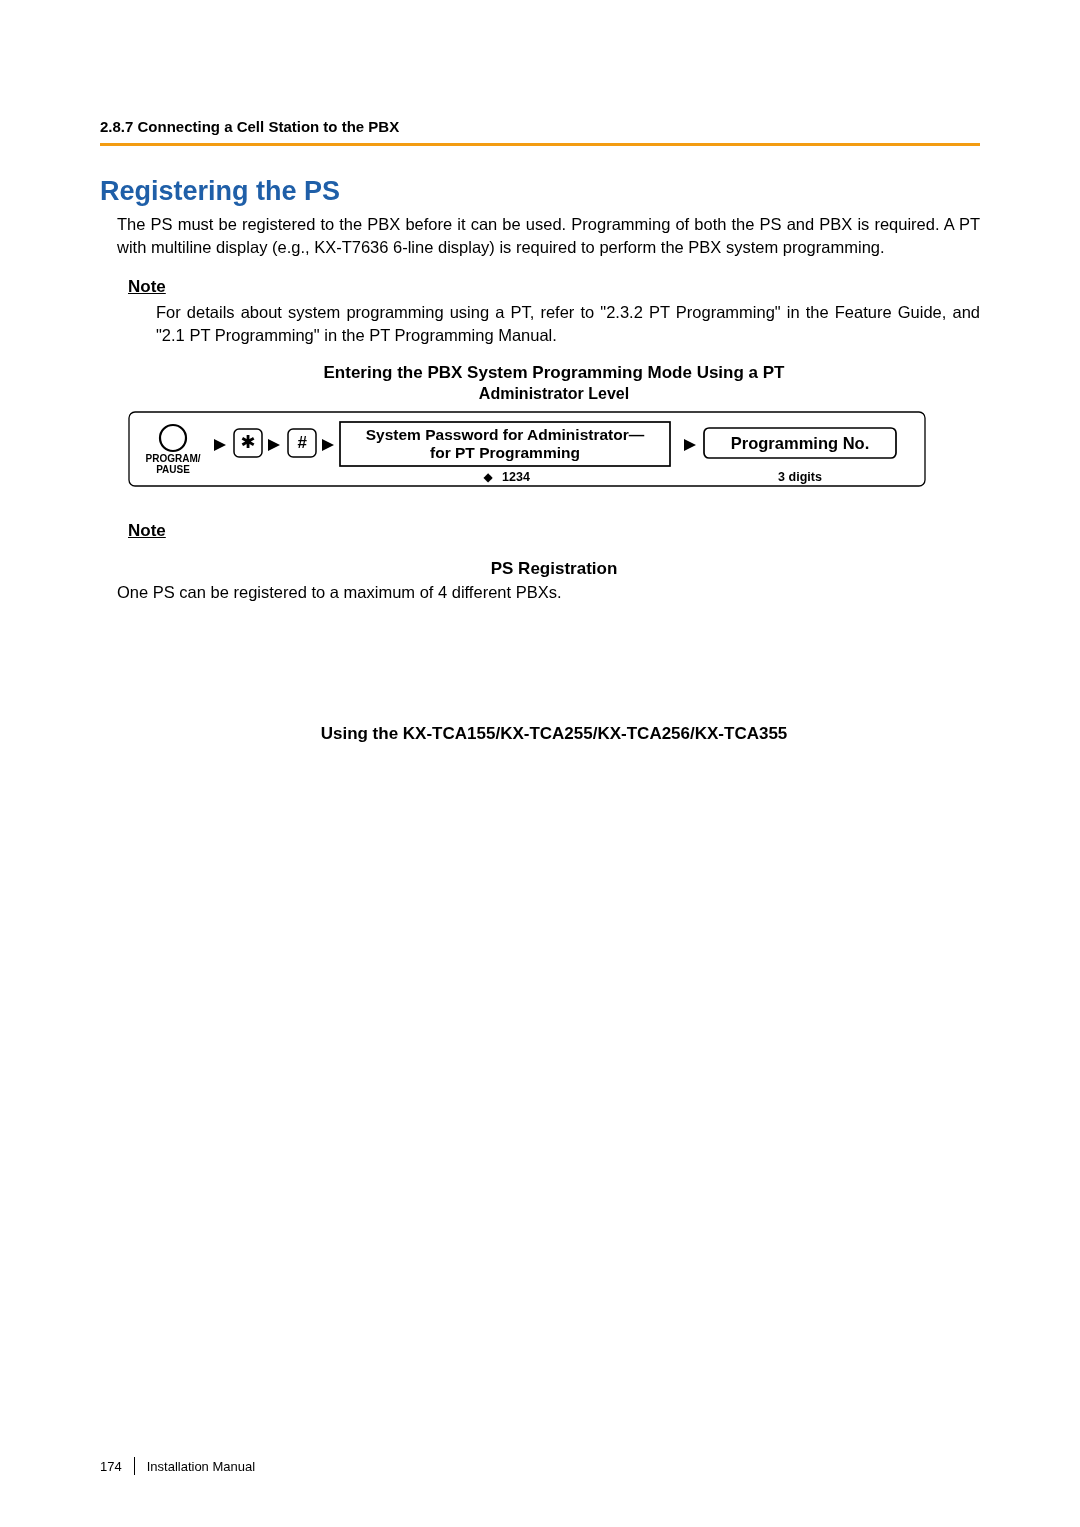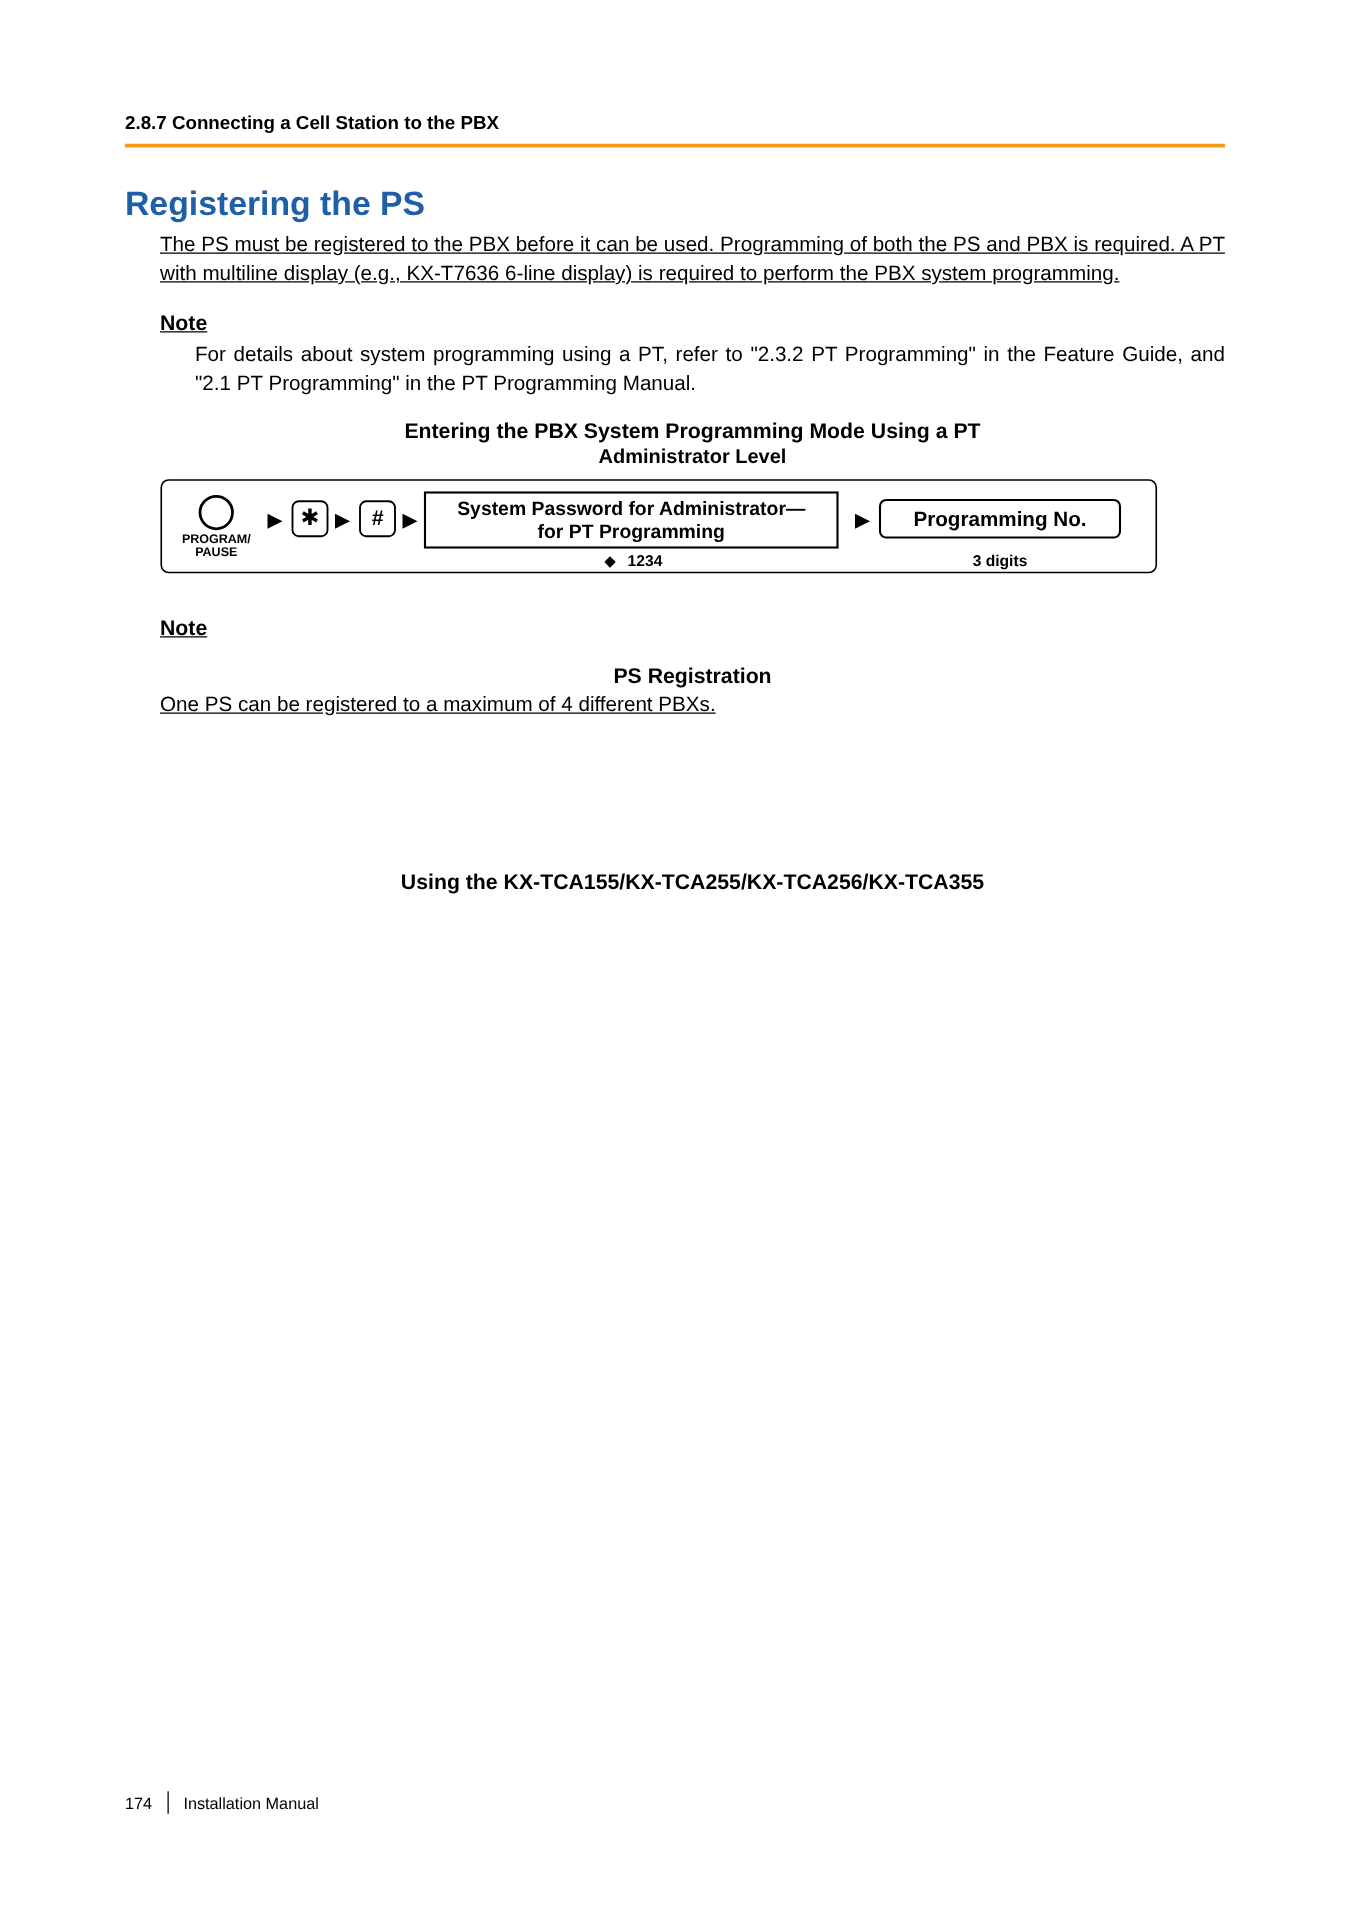--- a/index.html
+++ b/index.html
@@ -7,21 +7,21 @@
     padding: 0;
     background: #fff;
     font-family: Arial, Helvetica, sans-serif;
     color: #000;
     width: 1080px;
     height: 1527px;
     position: relative;
     box-sizing: border-box;
   }
   .page {
-    padding: 90px 100px 60px 100px;
+    padding: 118px 100px 60px 100px;
     box-sizing: border-box;
     height: 100%;
     position: relative;
   }
   .header-breadcrumb {
     font-size: 15px;
     font-weight: bold;
     margin-bottom: 8px;
   }
   .hr-orange {
@@ -35,22 +35,21 @@
     font-weight: bold;
     margin: 30px 0 6px 0;
   }
   .body-text {
     font-size: 16.5px;
     line-height: 1.4;
     margin: 0 0 6px 0;
     text-align: justify;
   }
   .indent {
-    margin-left: 28px;
-    text-decoration: underline;
+    margin-left: 17px;
   }
   .indent2 {
     margin-left: 56px;
   }
   .note-label {
     font-size: 17px;
     font-weight: bold;
     text-decoration: underline;
     margin: 18px 0 4px 28px;
   }
@@ -65,21 +64,21 @@
     font-weight: bold;
     margin: 2px 0 8px 28px;
     text-align: center;
   }
   .diagram-wrap {
     margin-left: 28px;
     margin-top: 6px;
   }
   .footer {
     position: absolute;
-    bottom: 76px;
+    bottom: 52px;
     left: 100px;
     font-size: 13px;
     color: #000;
     display: flex;
     align-items: center;
     gap: 12px;
   }
   .footer-rule {
     width: 1px;
     height: 18px;

